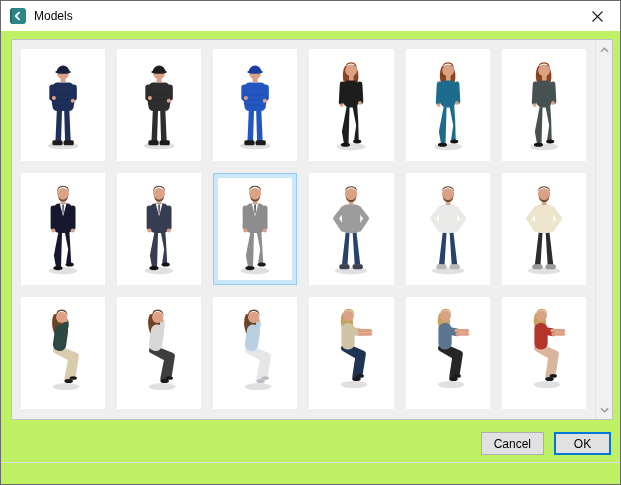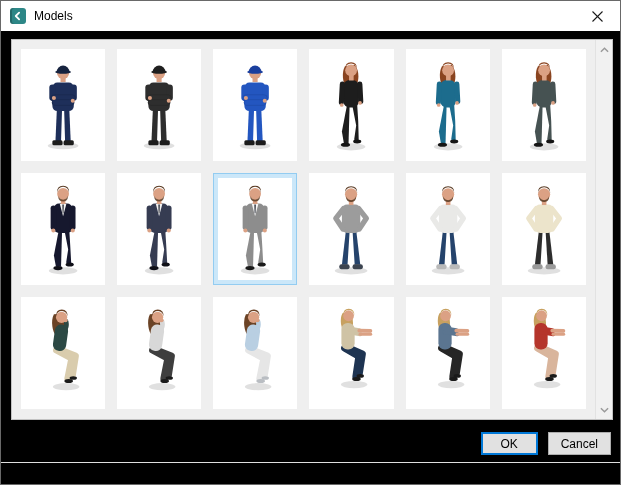--- a/index.html
+++ b/index.html
@@ -1,18 +1,18 @@
 <!DOCTYPE html>
 <html><head>
 <meta charset="utf-8">
 <style>
   html,body{margin:0;padding:0;background:#d8d8d8;}
   .dialog{
     position:relative;width:621px;height:485px;box-sizing:border-box;
-    border:1px solid #696969;background:#000000;overflow:hidden;
+    border:1px solid #696969;background:#bef264;overflow:hidden;
     font-family:"Liberation Sans",sans-serif;
   }
   .titlebar{
     position:absolute;top:0;left:0;right:0;height:30px;background:#ffffff;
     display:flex;align-items:center;padding-left:9px;box-sizing:border-box;
   }
   .app-icon{
     width:16px;height:16px;border-radius:3px;background:#2d8787;
     box-shadow:inset 2px 0 0 rgba(0,0,0,0.22);
     display:flex;align-items:center;justify-content:center;margin-right:8px;flex:0 0 auto;
@@ -440,19 +440,19 @@
       </span>
       <span class="sb-btn sb-down">
         <svg width="9" height="6" viewBox="0 0 10 6">
           <polyline points="1,1 5,5 9,1" fill="none" stroke="#9a9a9a" stroke-width="1.6"></polyline>
         </svg>
       </span>
     </div>
   </div>
 
   <div class="button-row">
+    <button class="btn wide">Cancel</button>
     <button class="btn default">OK</button>
-    <button class="btn wide">Cancel</button>
   </div>
 
   <div class="divider"></div>
 
 </div>
 
 </body></html>

